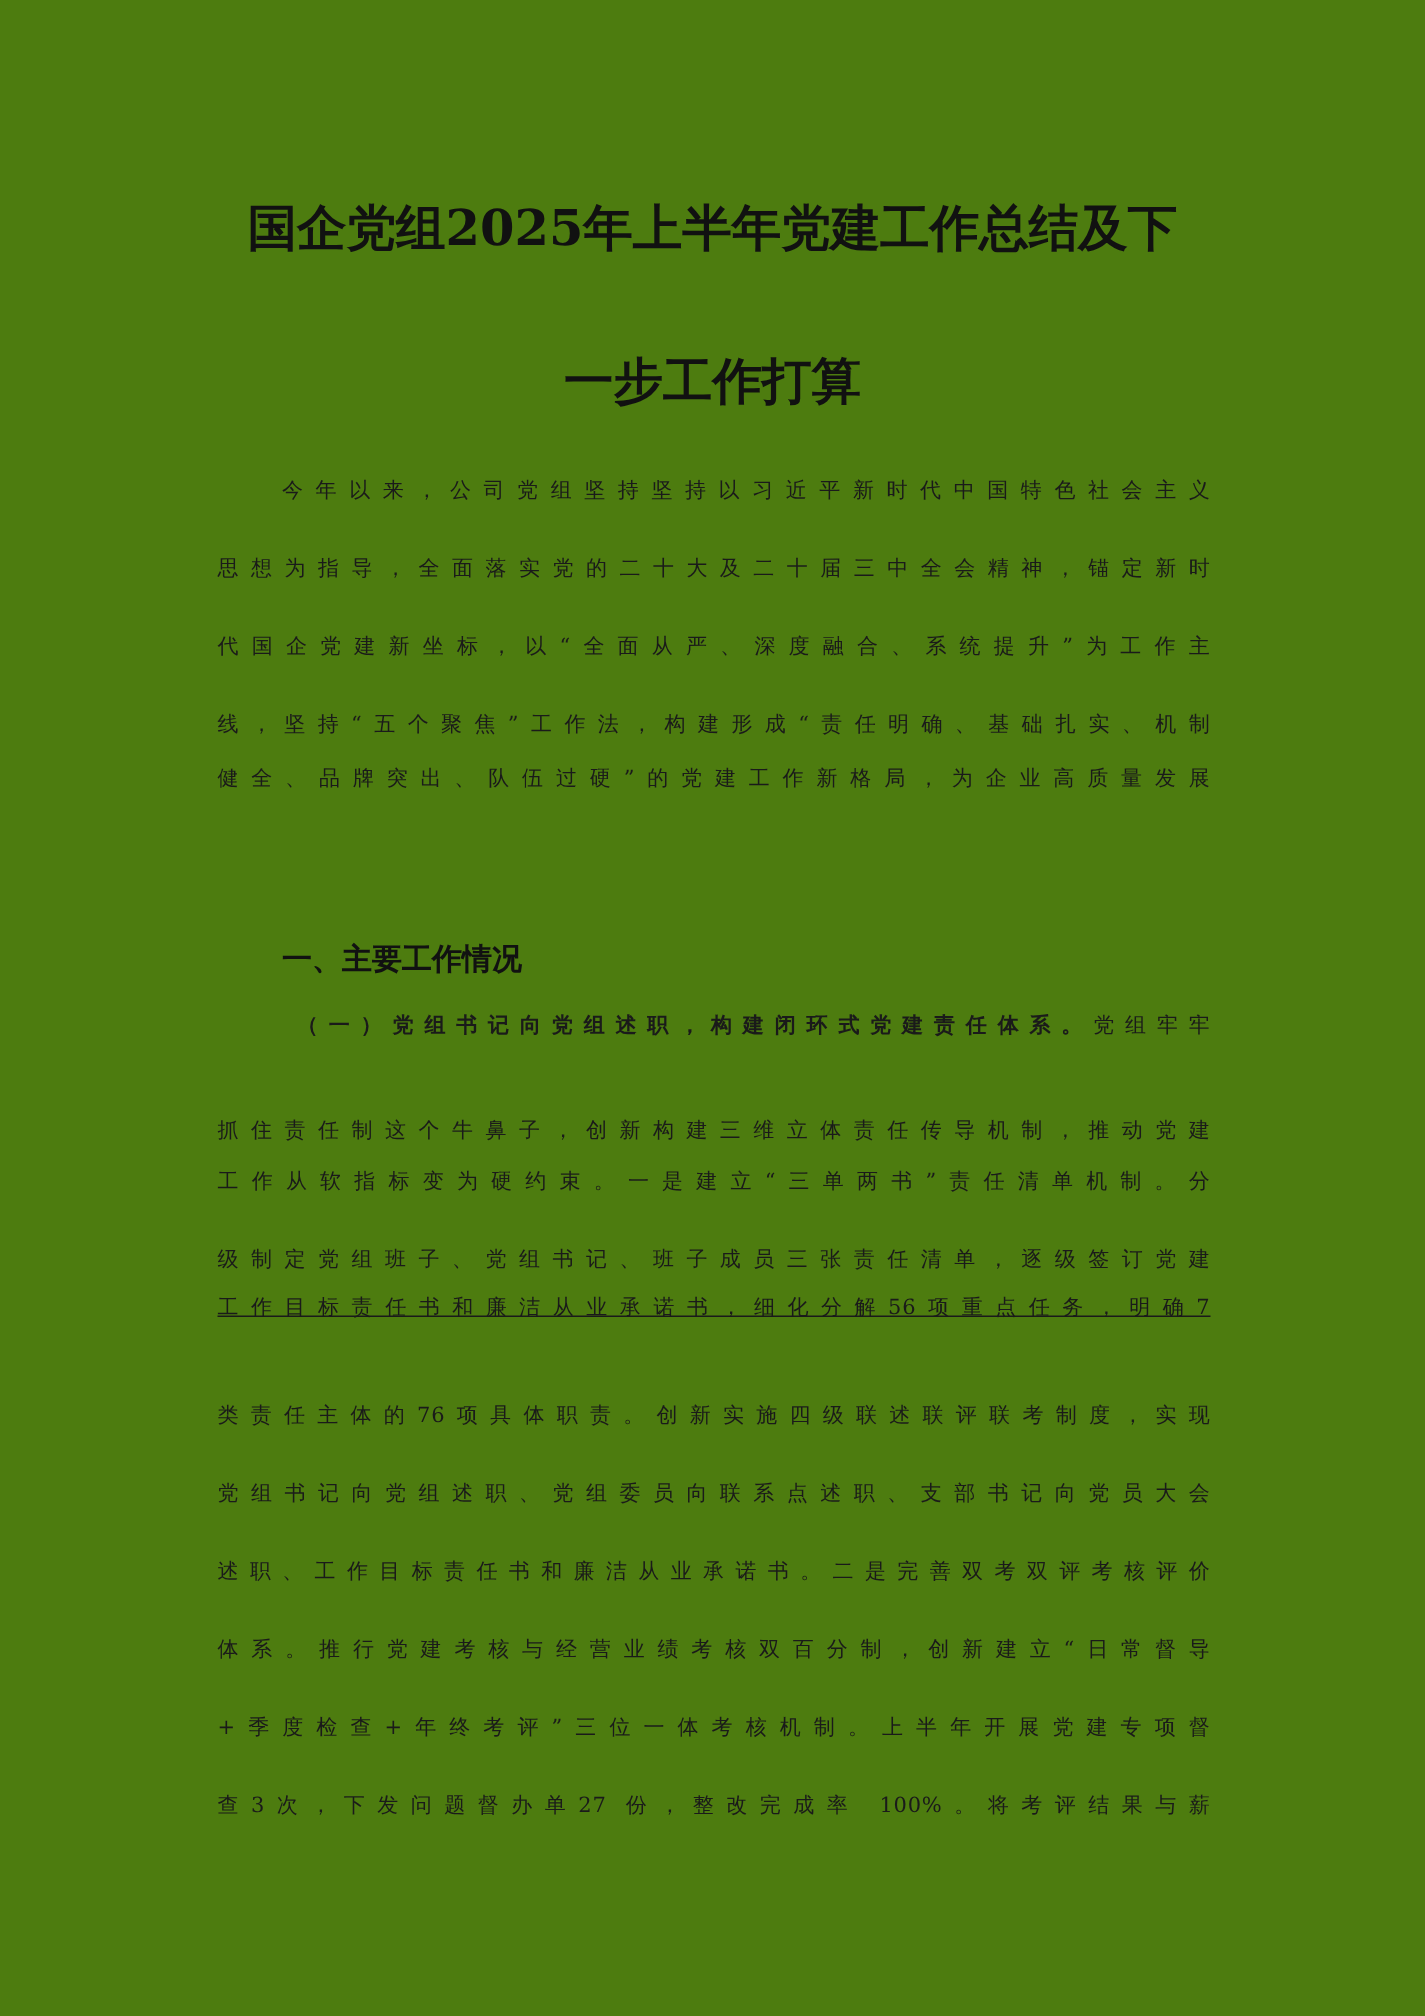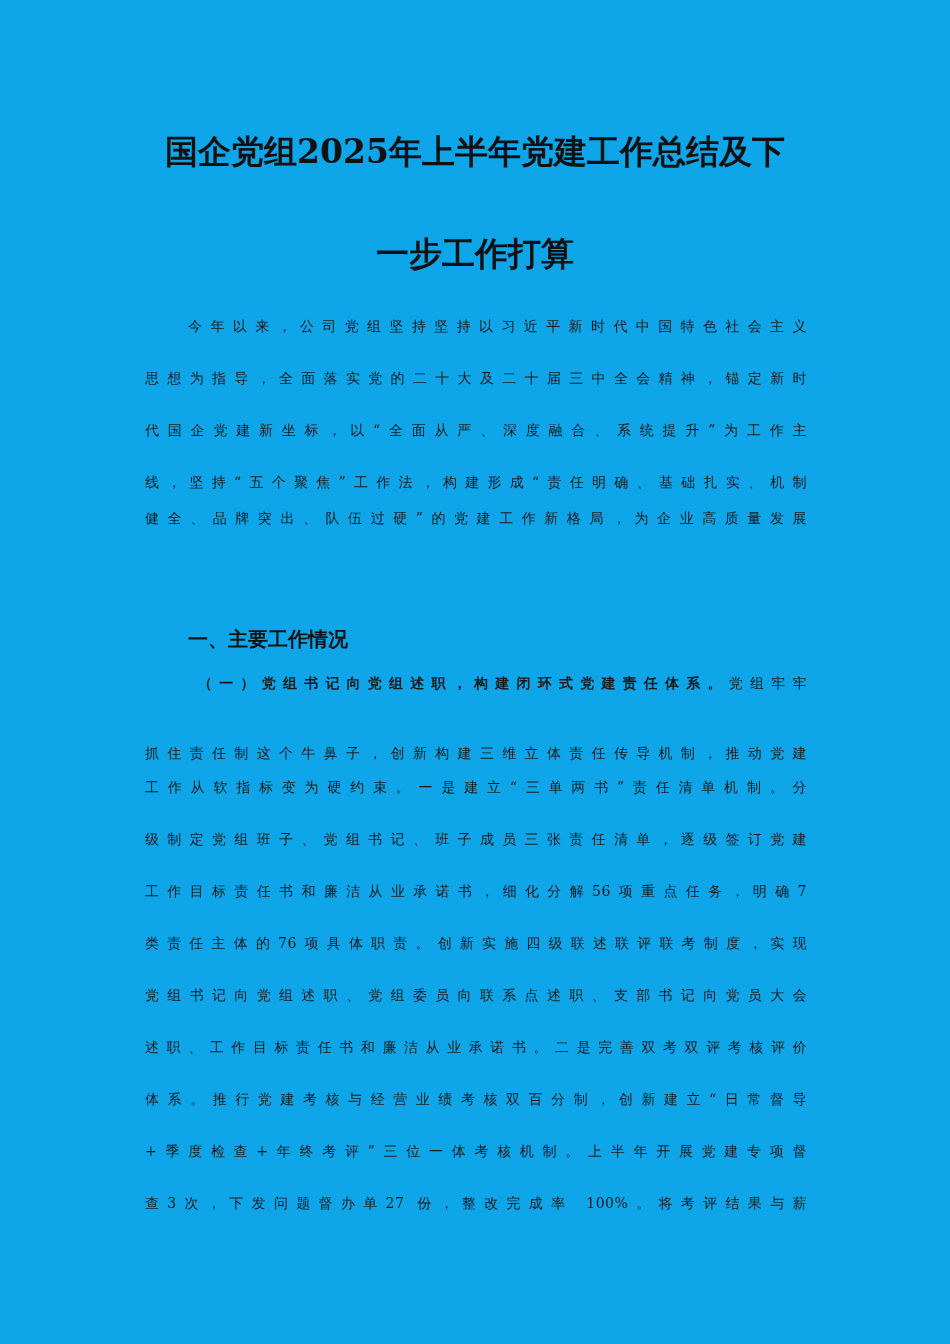--- a/index.html
+++ b/index.html
@@ -1,17 +1,17 @@
 <!DOCTYPE html>
 <html><head>
   <meta charset="utf-8">
   <style>
     html, body { margin: 0; padding: 0; background: #ffffff; }
     body { width: 950px; height: 1344px; position: relative; overflow: hidden; font-family: "DejaVu Serif", serif; color: #111; }
-    .page { position: absolute; left: 0; top: 0; width: 950px; height: 1344px; background: #0ea5e9; }
+    .page { position: absolute; left: 0; top: 0; width: 950px; height: 1344px; background: #4d7c0f; }
     .title { position: absolute; left: 0; width: 950px; text-align: center; font-family: "DejaVu Serif", serif; font-weight: bold; font-size: 33px; color: #111; letter-spacing: 0px; white-space: nowrap; }
     .line { position: absolute; left: 145px; width: 662px; font-size: 14px; white-space: nowrap; text-align: justify; text-align-last: justify; color: #1a1a1a; letter-spacing: 0.5px; }
     .line.last { text-align-last: left; }
     .line.indent { left: 188px; width: 619px; }
     .heading { position: absolute; left: 188px; font-family: "DejaVu Sans", sans-serif; font-weight: bold; font-size: 20px; color: #111; white-space: nowrap; }
     .sub { font-weight: bold; }
   </style>
 </head>
 <body>
 
@@ -26,20 +26,20 @@
   <div class="line" style="top:510px;">健全、品牌突出、队伍过硬”的党建工作新格局，为企业高质量发展</div>
 
   <div class="heading" style="top:626px;text-align:right;">一、主要工作情况</div>
 
   <div class="line indent" style="top:675px; left:198px; width:609px;">
     <span class="sub">（一）党组书记向党组述职，构建闭环式党建责任体系。</span><span>党组牢牢</span>
   </div>
   <div class="line" style="top:745px;">抓住责任制这个牛鼻子，创新构建三维立体责任传导机制，推动党建</div>
   <div class="line" style="top:779px;">工作从软指标变为硬约束。一是建立“三单两书”责任清单机制。分</div>
   <div class="line" style="top:831px;">级制定党组班子、党组书记、班子成员三张责任清单，逐级签订党建</div>
-  <div class="line" style="top:883px;">工作目标责任书和廉洁从业承诺书，细化分解56项重点任务，明确7</div>
+  <div class="line" style="top:863px;text-decoration:underline;">工作目标责任书和廉洁从业承诺书，细化分解56项重点任务，明确7</div>
   <div class="line" style="top:935px;">类责任主体的76项具体职责。创新实施四级联述联评联考制度，实现</div>
   <div class="line" style="top:987px;">党组书记向党组述职、党组委员向联系点述职、支部书记向党员大会</div>
   <div class="line" style="top:1039px;">述职、工作目标责任书和廉洁从业承诺书。二是完善双考双评考核评价</div>
   <div class="line" style="top:1091px;">体系。推行党建考核与经营业绩考核双百分制，创新建立“日常督导</div>
   <div class="line" style="top:1143px;">+季度检查+年终考评”三位一体考核机制。上半年开展党建专项督</div>
   <div class="line" style="top:1195px;">查3次，下发问题督办单27 份，整改完成率 100%。将考评结果与薪</div>
 </div>
 
 </body></html>

